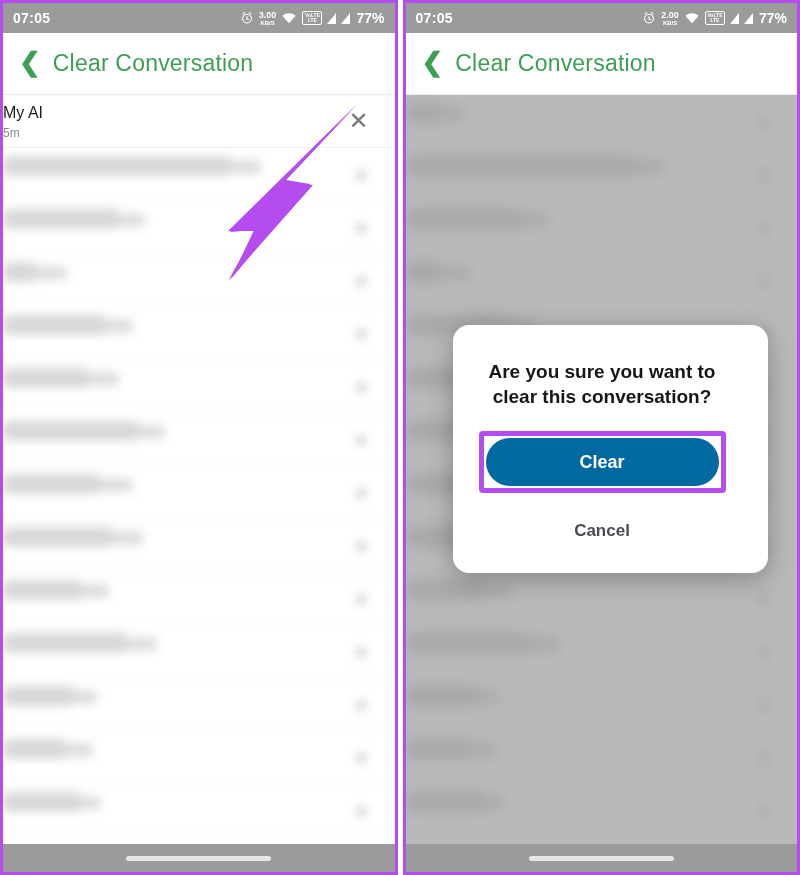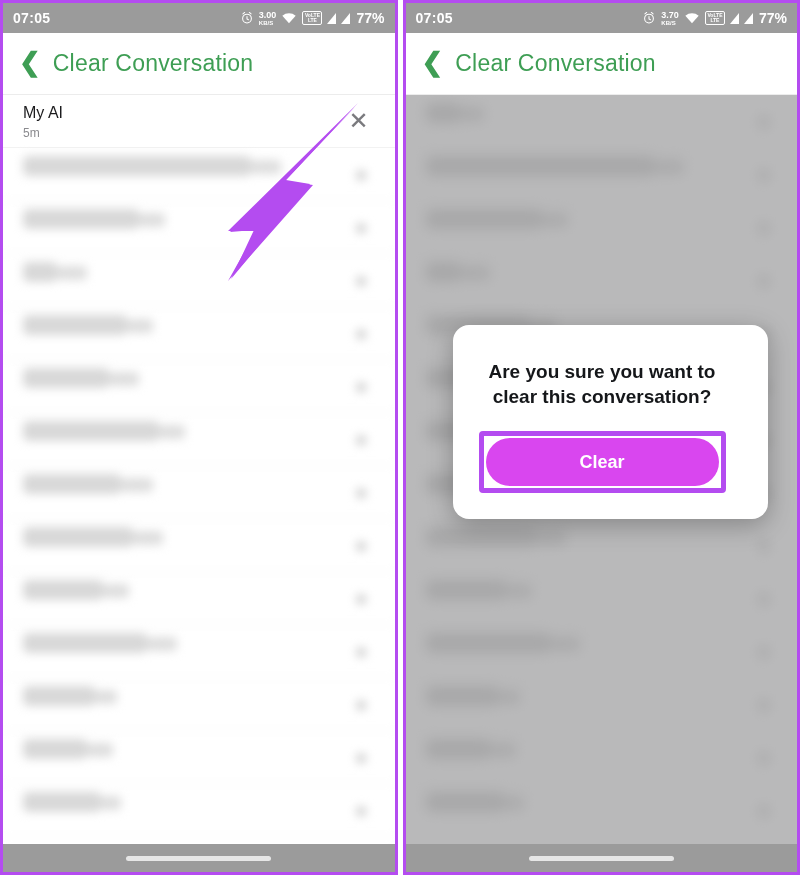--- a/index.html
+++ b/index.html
@@ -9,21 +9,21 @@
   .stage { position:relative; width:800px; height:875px; display:flex; gap:5px; }
 
   .phone { position:relative; width:403px; height:875px;
     border:3px solid #b44cf0; background:#ffffff; overflow:hidden; }
 
   
   .statusbar { height:30px; background:#9b9b9b; display:flex;
     align-items:center; padding:0 10px; color:#ffffff; flex-shrink:0; }
   .sb-time { font-size:14px; font-weight:bold; letter-spacing:.3px; }
   .sb-right { margin-left:auto; display:flex; align-items:center; gap:5px; }
-  .sb-rate { display:flex; flex-direction:column; 
+  .sb-rate { display:flex; flex-direction:column; align-items:center;
     line-height:1; }
   .sb-rate .r1 { font-size:9px; font-weight:bold; }
   .sb-rate .r2 { font-size:6px; font-weight:bold; }
   .volte { border:1.2px solid #fff; border-radius:2px; font-size:5px;
     line-height:1; padding:1px 1.5px; display:flex; flex-direction:column;
     align-items:center; font-weight:bold; }
   .bars { width:0;height:0; border-left:9px solid transparent;
     border-bottom:11px solid #fff; }
   .sb-batt { font-size:14px; font-weight:bold; margin-left:1px; }
 
@@ -31,21 +31,21 @@
   .header { height:62px; display:flex; align-items:center; gap:12px;
     padding:0 16px; background:#ffffff; flex-shrink:0;
     border-bottom:1px solid #ececec; }
   .chev { font-size:26px; color:#3e9e54; font-weight:bold; line-height:1;
     margin-top:-3px; }
   .htitle { font-size:23px; color:#3e9e54; font-weight:500;
     letter-spacing:.2px; }
 
   
   .list { position:relative; background:#fff; flex:1; overflow:hidden; }
-  .row { position:relative; height:53px; padding:8px 16px 0 20px;
+  .row { position:relative; height:53px; padding:8px 16px 0 0;
     border-bottom:1px solid #f2f2f2; }
   .row .nm { font-size:16px; color:#1c1c1e; line-height:1.25; }
   .row .ts { font-size:12px; color:#8a8a8e; margin-top:3px; }
   .row .xbtn { position:absolute; right:26px; top:50%;
     transform:translateY(-50%); font-size:24px; color:#7a7a7e;
     line-height:1; font-weight:300; }
   .row.blur { filter:blur(5px); }
   .row.blur .nm { background:#d8d8d8; color:transparent; display:inline-block;
     border-radius:5px; }
   .row.blur .ts { background:#dedede; color:transparent; display:inline-block;
@@ -68,21 +68,21 @@
   .dialog { position:absolute; left:47px; top:230px; width:315px;
     background:#ffffff; border-radius:16px; padding:34px 42px 26px 26px;
     box-shadow:0 6px 26px rgba(0,0,0,.28); text-align:center; }
   .dlg-title { font-size:19px; font-weight:bold; color:#15171a;
     line-height:1.32; }
   .dlg-body { font-size:16.5px; color:#6e7278; line-height:1.38;
     margin-top:20px; }
   .clear-wrap { position:relative; margin-top:22px; padding:7px; }
   .clear-hl { position:absolute; inset:0; border:5px solid #b44cf0;
     border-radius:4px; }
-  .clear-btn { position:relative; background:#d946ef; color:#ffffff;
+  .clear-btn { position:relative; background:#0369a1; color:#ffffff;
     font-size:18px; font-weight:bold; border-radius:26px; height:48px;
     display:flex; align-items:center; justify-content:center; border:none;
     width:100%; font-family:inherit; }
   .cancel-btn { margin-top:22px; font-size:17px; font-weight:bold;
     color:#4a4c52; background:none; border:none; font-family:inherit;
     width:100%; padding:6px 0; }
   .right .header, .right .list, .right .row .nm { }
   .right .blurlist { filter:blur(5px); }
 </style>
 </head>
@@ -163,21 +163,21 @@
 
       <div class="statusbar">
         <span class="sb-time">07:05</span>
         <span class="sb-right">
           <svg width="14" height="14" viewBox="0 0 24 24">
             <circle cx="12" cy="13" r="7.5" fill="none" stroke="#fff" stroke-width="1.8"></circle>
             <path d="M12 9.5v4l2.5 1.5" stroke="#fff" stroke-width="1.8" fill="none" stroke-linecap="round"></path>
             <path d="M5 5l3-2.5M19 5l-3-2.5" stroke="#fff" stroke-width="1.8" stroke-linecap="round"></path>
           </svg>
           <span class="sb-rate">
-            <span class="r1">3.70</span>
+            <span class="r1">2.00</span>
             <span class="r2">KB/S</span>
           </span>
           <svg width="16" height="12" viewBox="0 0 24 18">
             <path d="M2 5.5 A16 16 0 0 1 22 5.5 L12 17 Z" fill="#fff"></path>
           </svg>
           <span class="volte">
             <span>VoLTE</span>
             <span>LTE</span>
           </span>
           <span class="bars"></span>
@@ -210,20 +210,21 @@
             <div class="row blur"></div>
           </div>
         <div class="dim"></div>
 
         <div class="dialog">
           <div class="dlg-title">Are you sure you want to clear this conversation?</div>
           <div class="clear-wrap">
             <span class="clear-hl"></span>
             <button class="clear-btn">Clear</button>
           </div>
+          <button class="cancel-btn">Cancel</button>
         </div>
       </div>
 
       <div class="navbar">
         <div class="pill"></div>
       </div>
     </div>
   </div>
 </div>
 

